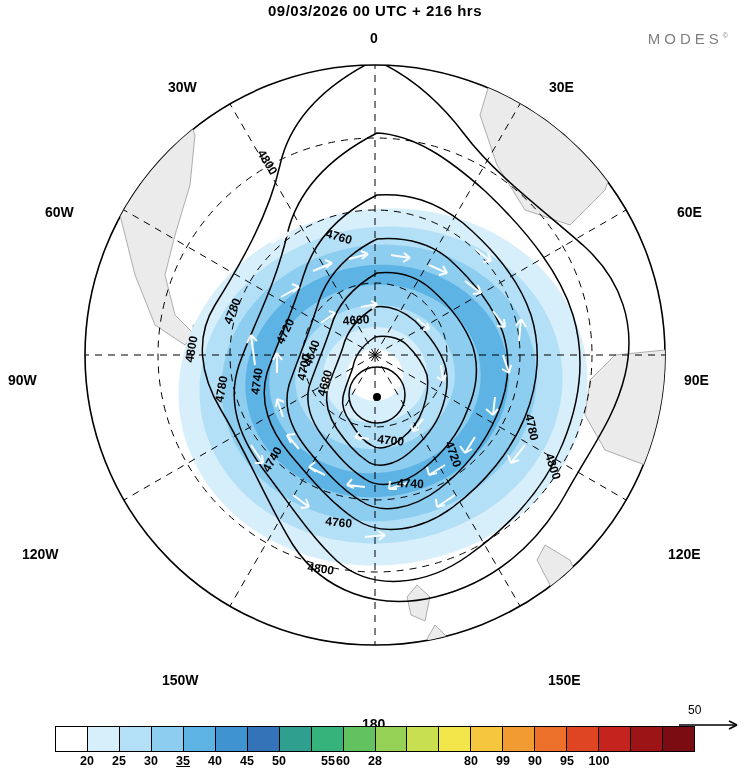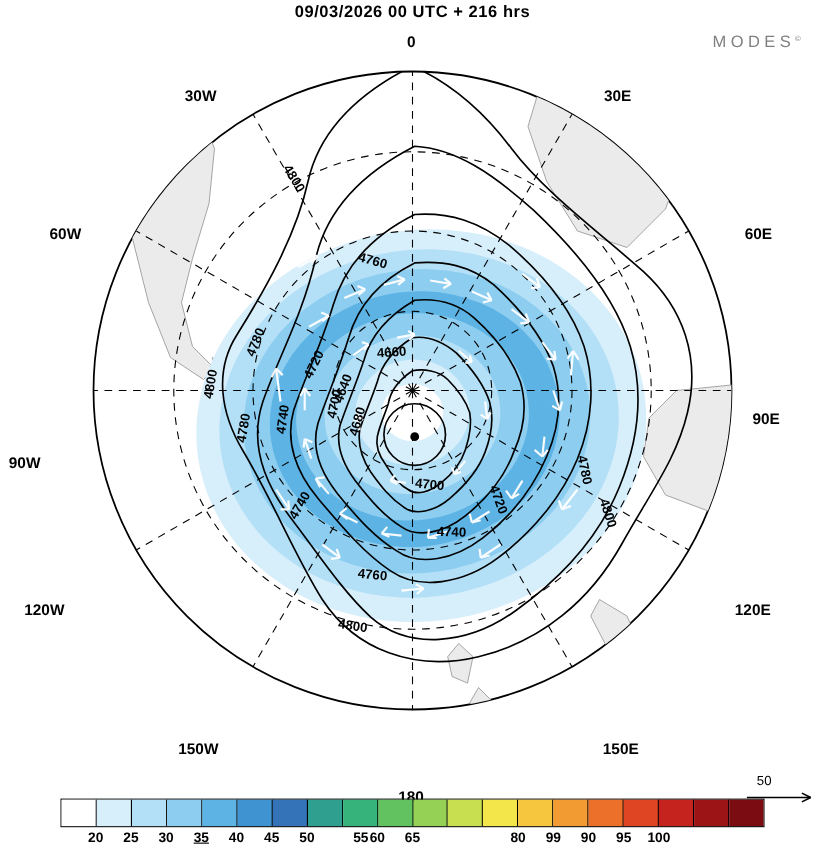--- a/index.html
+++ b/index.html
@@ -267,21 +267,21 @@
 
 <div class="glabel" style="left:370px;top:30px;">0</div>
 <div class="glabel" style="left:549px;top:79px;">30E</div>
 <div class="glabel" style="left:677px;top:204px;">60E</div>
 <div class="glabel" style="left:684px;top:372px;">90E</div>
 <div class="glabel" style="left:668px;top:546px;">120E</div>
 <div class="glabel" style="left:548px;top:672px;">150E</div>
 <div class="glabel" style="left:362px;top:716px;">180</div>
 <div class="glabel" style="left:162px;top:672px;">150W</div>
 <div class="glabel" style="left:22px;top:546px;">120W</div>
-<div class="glabel" style="left:8px;top:372px;margin-top:40px;">90W</div>
+<div class="glabel" style="left:8px;top:372px;">90W</div>
 <div class="glabel" style="left:45px;top:204px;">60W</div>
 <div class="glabel" style="left:168px;top:79px;">30W</div>
 
 <div id="cbar">
     <div style="background: rgb(255, 255, 255);"></div>
     <div style="background: rgb(215, 238, 251);"></div>
     <div style="background: rgb(180, 224, 247);"></div>
     <div style="background: rgb(140, 205, 240);"></div>
     <div style="background: rgb(92, 179, 228);"></div>
     <div style="background: rgb(63, 147, 209);"></div>
@@ -303,21 +303,21 @@
 <div id="cticks">
     <span style="left: 5%;">20</span>
     <span style="left: 10%;">25</span>
     <span style="left: 15%;">30</span>
     <span style="left: 20%; text-decoration: underline;">35</span>
     <span style="left: 25%;">40</span>
     <span style="left: 30%;">45</span>
     <span style="left: 35%;">50</span>
     <span style="left: 40%; margin-left: 17px;">55</span>
     <span style="left: 45%;">60</span>
-    <span style="left: 50%;">65</span>
+    <span style="left: 50%;">28</span>
     <span style="left: 55%; margin-top: 40px;">70</span>
     <span style="left: 60%; margin-top: 36px;">75</span>
     <span style="left: 65%;">80</span>
     <span style="left: 70%;">99</span>
     <span style="left: 75%;">90</span>
     <span style="left: 80%;">95</span>
     <span style="left: 85%;">100</span>
   </div>
 
 </body></html>

